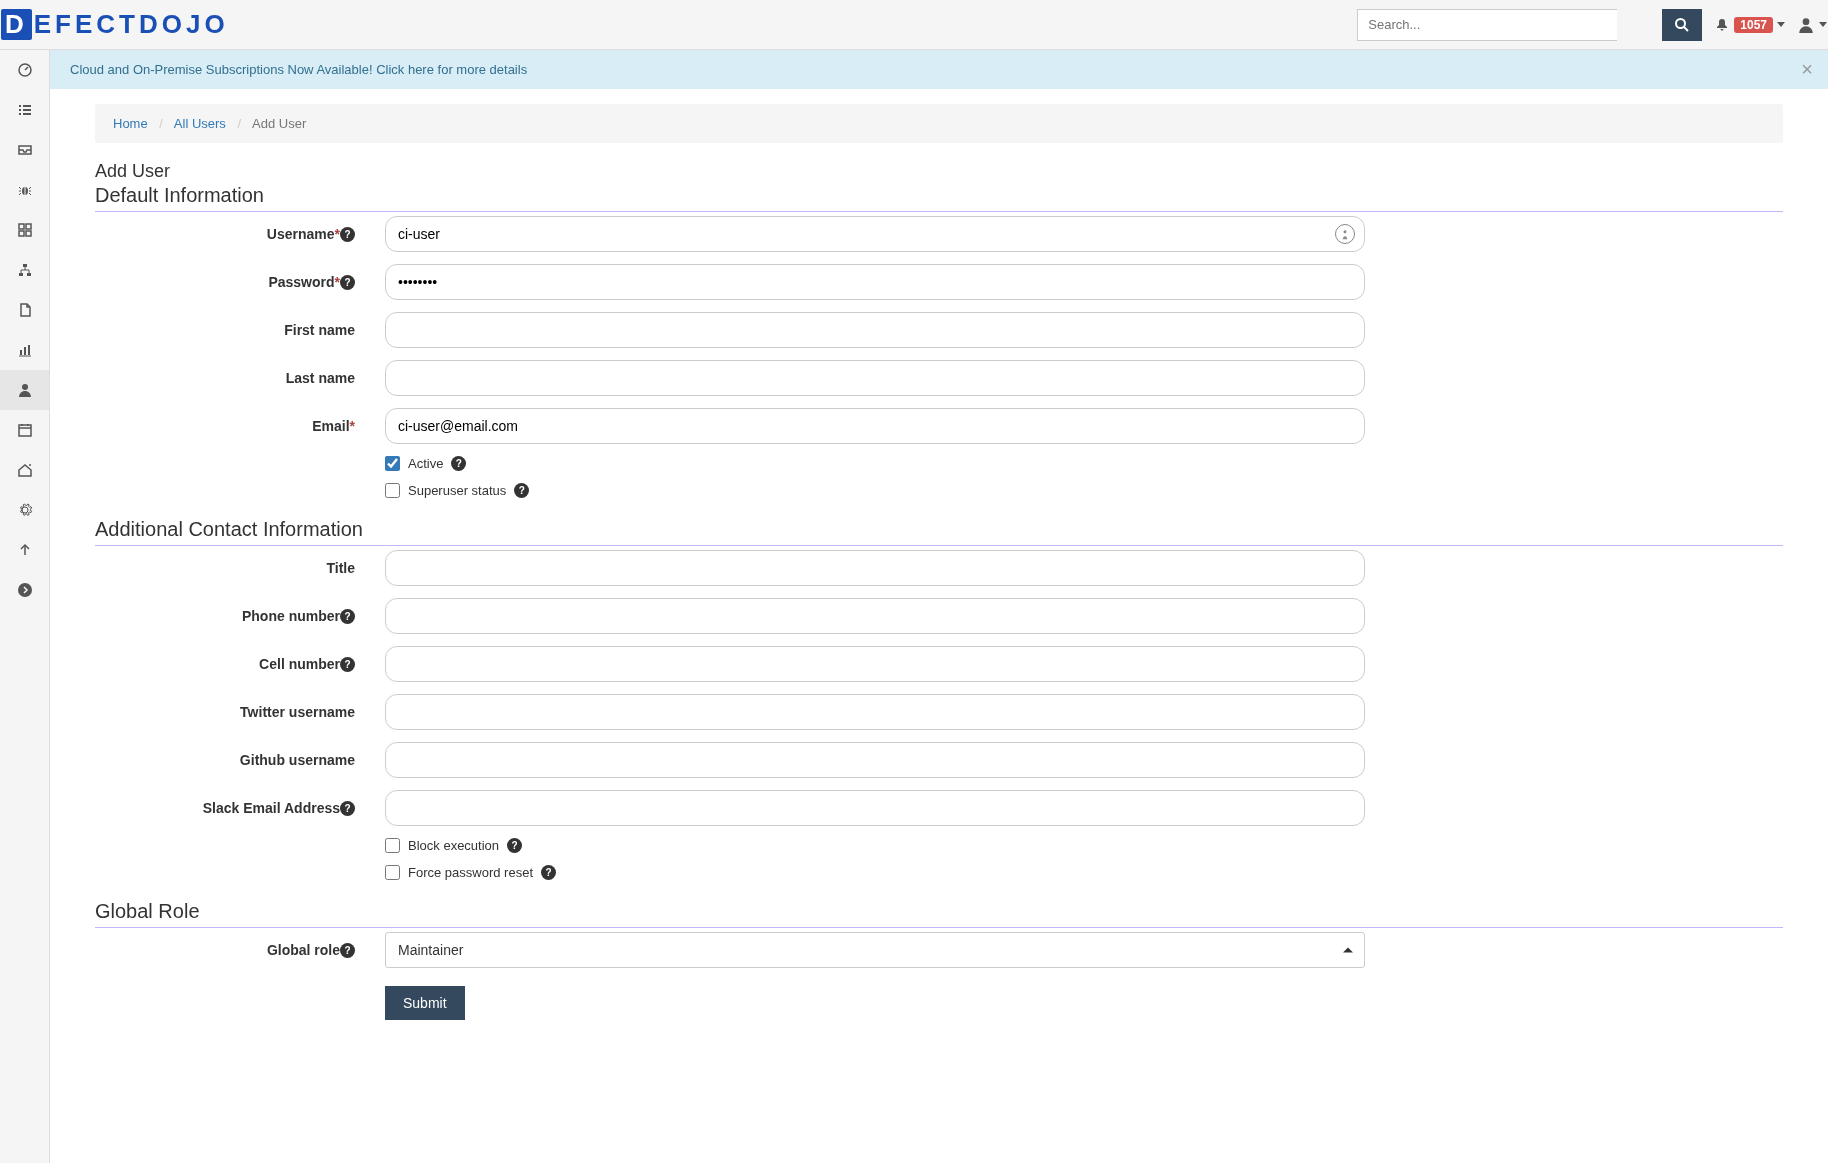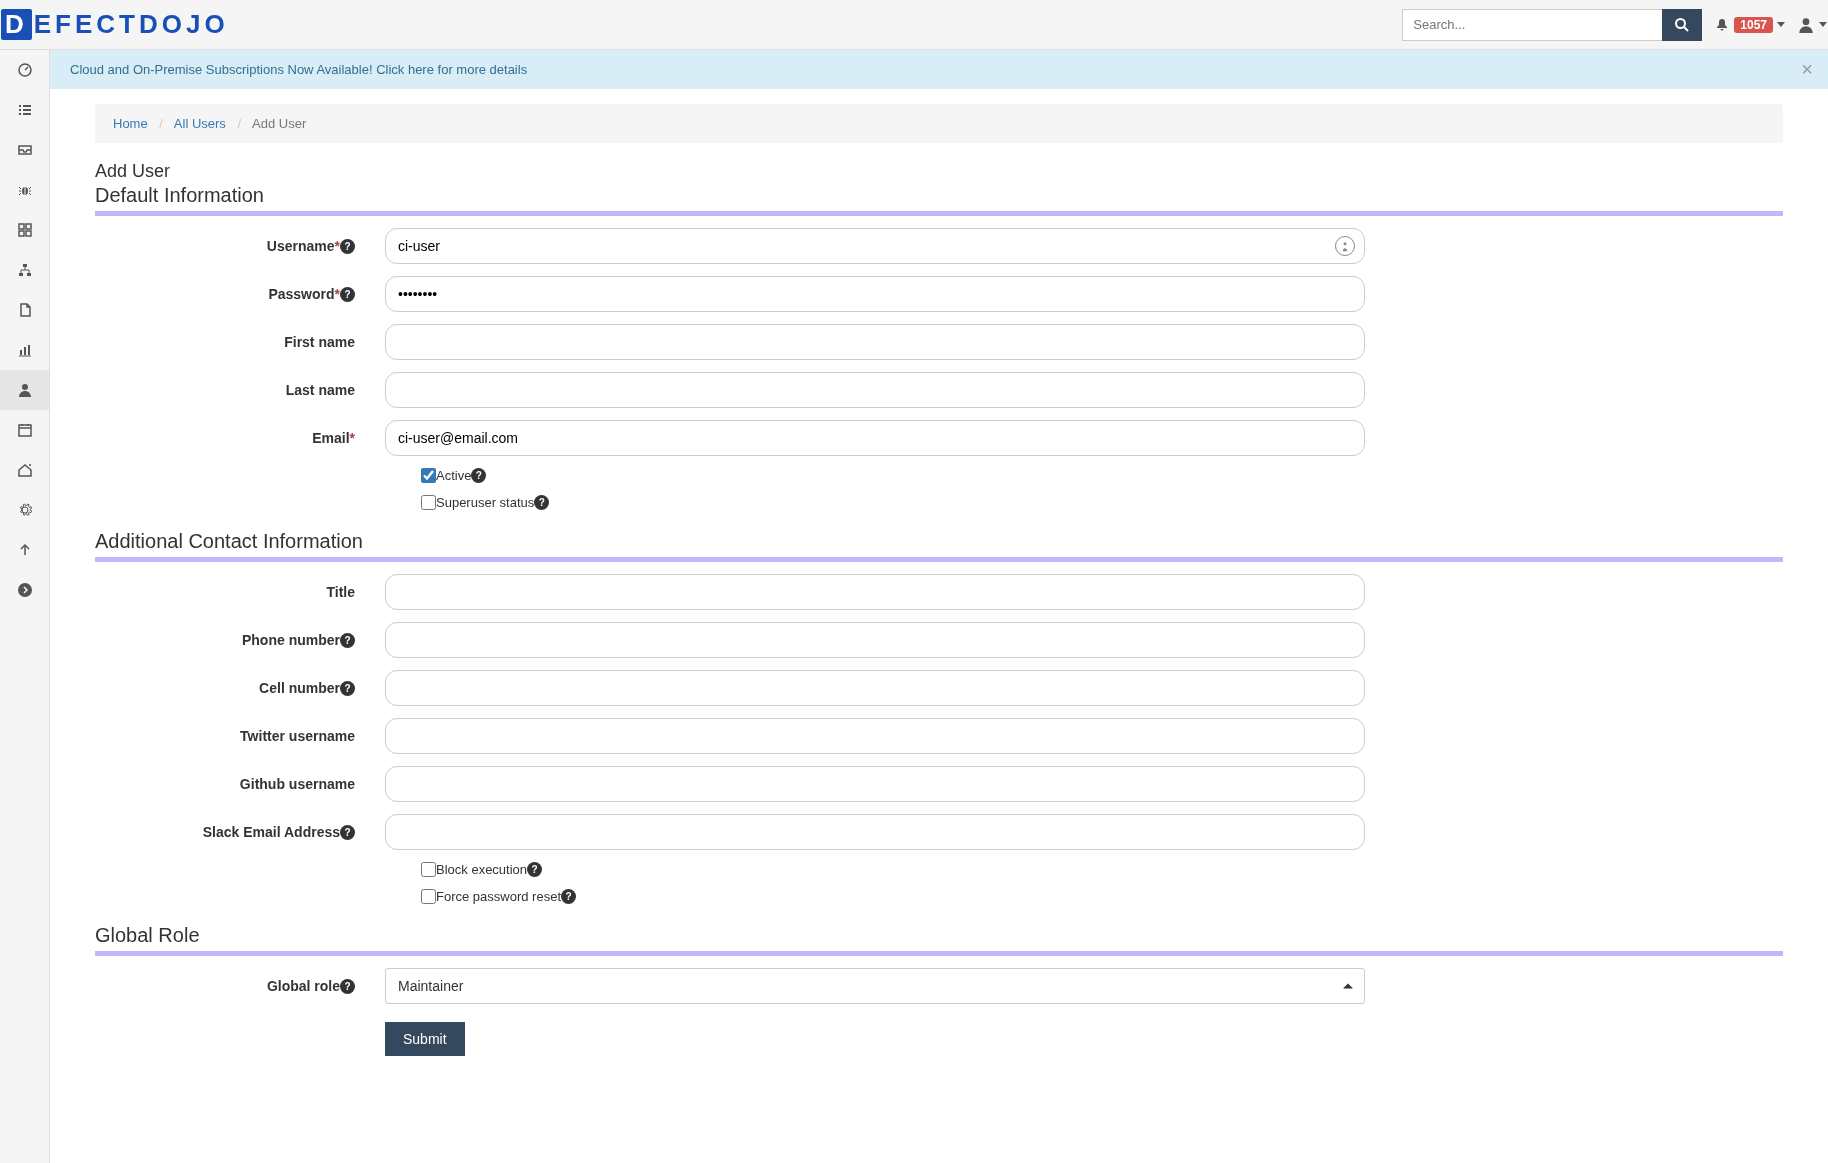--- a/index.html
+++ b/index.html
@@ -2,21 +2,21 @@
 <html><head>
   <meta charset="utf-8">
   <style>
     * { box-sizing: border-box; margin: 0; padding: 0; }
     body { font-family: -apple-system, BlinkMacSystemFont, "Segoe UI", Helvetica, Arial, sans-serif; font-size: 13px; color: #333; background: #f5f5f5; }
     
     .topbar { height: 50px; background: #f5f5f5; display: flex; align-items: center; padding: 0 1px; justify-content: space-between; border-bottom: 1px solid #ddd; }
     .logo { font-size: 26px; font-weight: bold; letter-spacing: 4px; color: #1a4fb5; font-family: Arial, sans-serif; }
     .logo .d-box { display: inline-block; background: #1a4fb5; color: #fff; padding: 0 4px; margin-right: 2px; border-radius: 2px; }
     .topbar-right { display: flex; align-items: center; gap: 12px; }
-    .search-wrap { display: flex; }
+    .search-wrap { display: flex; gap: 45px; }
     .search-input { width: 260px; height: 32px; padding: 0 10px; border: 1px solid #ccc; border-right: none; font-size: 13px; }
     .search-btn { width: 40px; height: 32px; background: #34495e; border: none; color: #fff; cursor: pointer; display: flex; align-items: center; justify-content: center; }
     .bell-wrap { display: flex; align-items: center; gap: 4px; cursor: pointer; }
     .badge { background: #d9534f; color: #fff; padding: 1px 6px; border-radius: 3px; font-size: 12px; font-weight: bold; }
     .caret-down { width: 0; height: 0; border-left: 4px solid transparent; border-right: 4px solid transparent; border-top: 5px solid #555; }
     .user-menu { display: flex; align-items: center; gap: 4px; cursor: pointer; }
     
     .layout { display: flex; height: calc(100vh - 50px); }
     .sidebar { width: 50px; background: #f5f5f5; border-right: 1px solid #ddd; display: flex; flex-direction: column; }
     .sidebar-item { height: 40px; display: flex; align-items: center; justify-content: center; cursor: pointer; color: #555; }
@@ -26,32 +26,32 @@
     .alert { background: #d9edf7; color: #31708f; padding: 12px 20px; position: relative; font-size: 13px; margin: 0; }
     .alert-close { position: absolute; right: 15px; top: 8px; font-size: 20px; color: #999; cursor: pointer; background: none; border: none; }
     
     .content { padding: 15px 45px; }
     .breadcrumb { background: #f5f5f5; padding: 12px 18px; border-radius: 3px; margin-bottom: 18px; font-size: 13px; }
     .breadcrumb a { color: #337ab7; text-decoration: none; }
     .breadcrumb .sep { color: #ccc; padding: 0 8px; }
     .breadcrumb .current { color: #777; }
     
     h3 { font-size: 18px; font-weight: 500; margin: 0; color: #333; }
-    h4.section { font-size: 20px; font-weight: 400; color: #333; margin-top: 2px; margin-bottom: 12px; padding-bottom: 4px; border-bottom: 5px solid #c4b5fd; }
+    h4.section { font-size: 20px; font-weight: 400; color: #333; margin-top: 2px; margin-bottom: 4px; padding-bottom: 4px; border-bottom: 1px solid #c4b5fd; }
     h4.section.space-top { margin-top: 20px; }
     
     .form-row { display: flex; align-items: center; margin-bottom: 12px; }
     .form-label { width: 290px; text-align: right; padding-right: 30px; font-weight: bold; font-size: 14px; display: flex; justify-content: flex-end; align-items: center; }
     .req { color: #a94442; }
     .help-icon { display: inline-flex; width: 15px; height: 15px; background: #333; color: #fff; border-radius: 50%; font-size: 10px; font-weight: bold; align-items: center; justify-content: center; cursor: help; }
     .form-control-wrap { flex: 1; max-width: 980px; }
     .form-control { width: 100%; height: 36px; padding: 0 12px; border: 1px solid #ccc; border-radius: 12px; font-size: 14px; }
     
     .checkbox-row { display: flex; align-items: center; margin-bottom: 12px; padding-left: 290px; }
-    .checkbox-row label { display: flex; align-items: flex-start; gap: 0; font-size: 13px; cursor: pointer; margin-left: 36px; }
+    .checkbox-row label { display: flex; align-items: flex-start; gap: 8px; font-size: 13px; cursor: pointer; }
     .checkbox-row input[type="checkbox"] { width: 15px; height: 15px; accent-color: #337ab7; }
     
     .select-control { width: 100%; height: 36px; padding: 0 12px; border: 1px solid #ccc; border-radius: 3px; font-size: 14px; background: #fff; appearance: none; position: relative; cursor: pointer; }
     .select-wrap { position: relative; width: 100%; max-width: 980px; }
     .select-caret { position: absolute; right: 12px; top: 50%; transform: translateY(-50%); pointer-events: none; width: 0; height: 0; border-left: 5px solid transparent; border-right: 5px solid transparent; border-bottom: 5px solid #333; }
     
     .submit-row { padding-left: 290px; margin-top: 18px; }
     .btn-submit { background: #34495e; color: #fff; border: none; padding: 9px 18px; border-radius: 0; font-size: 14px; cursor: pointer; }
     
     .icon-svg { width: 16px; height: 16px; }

